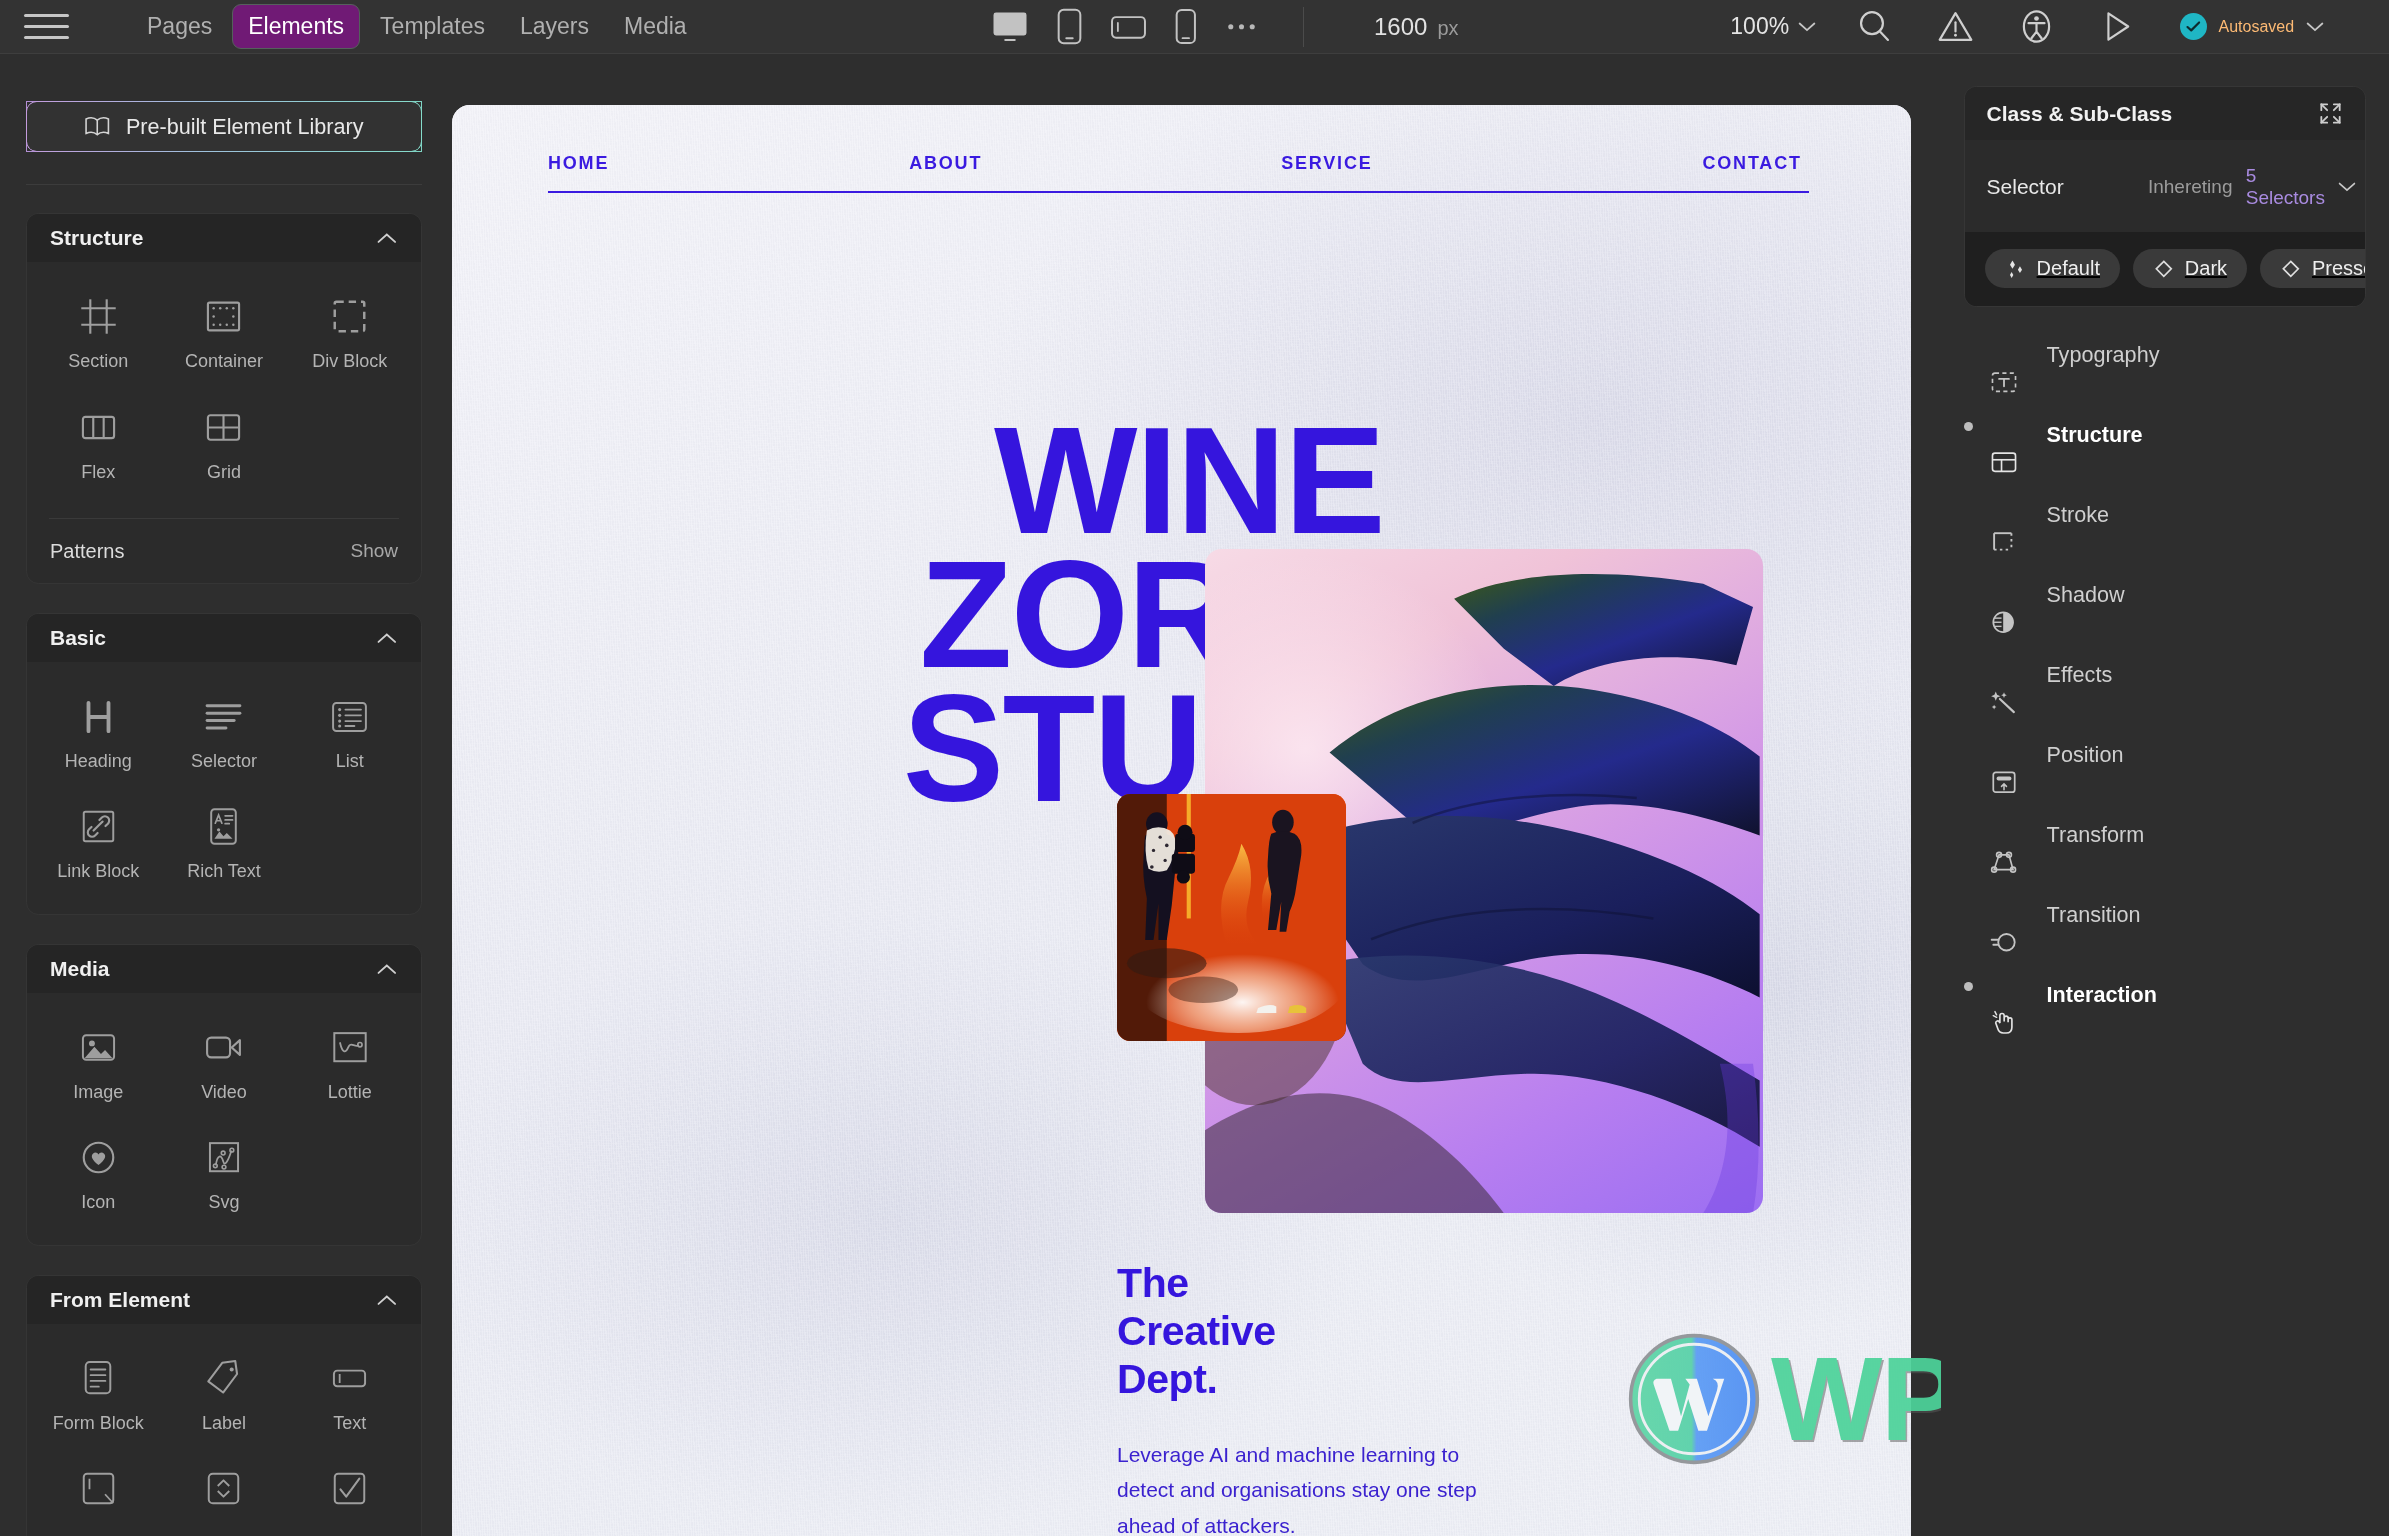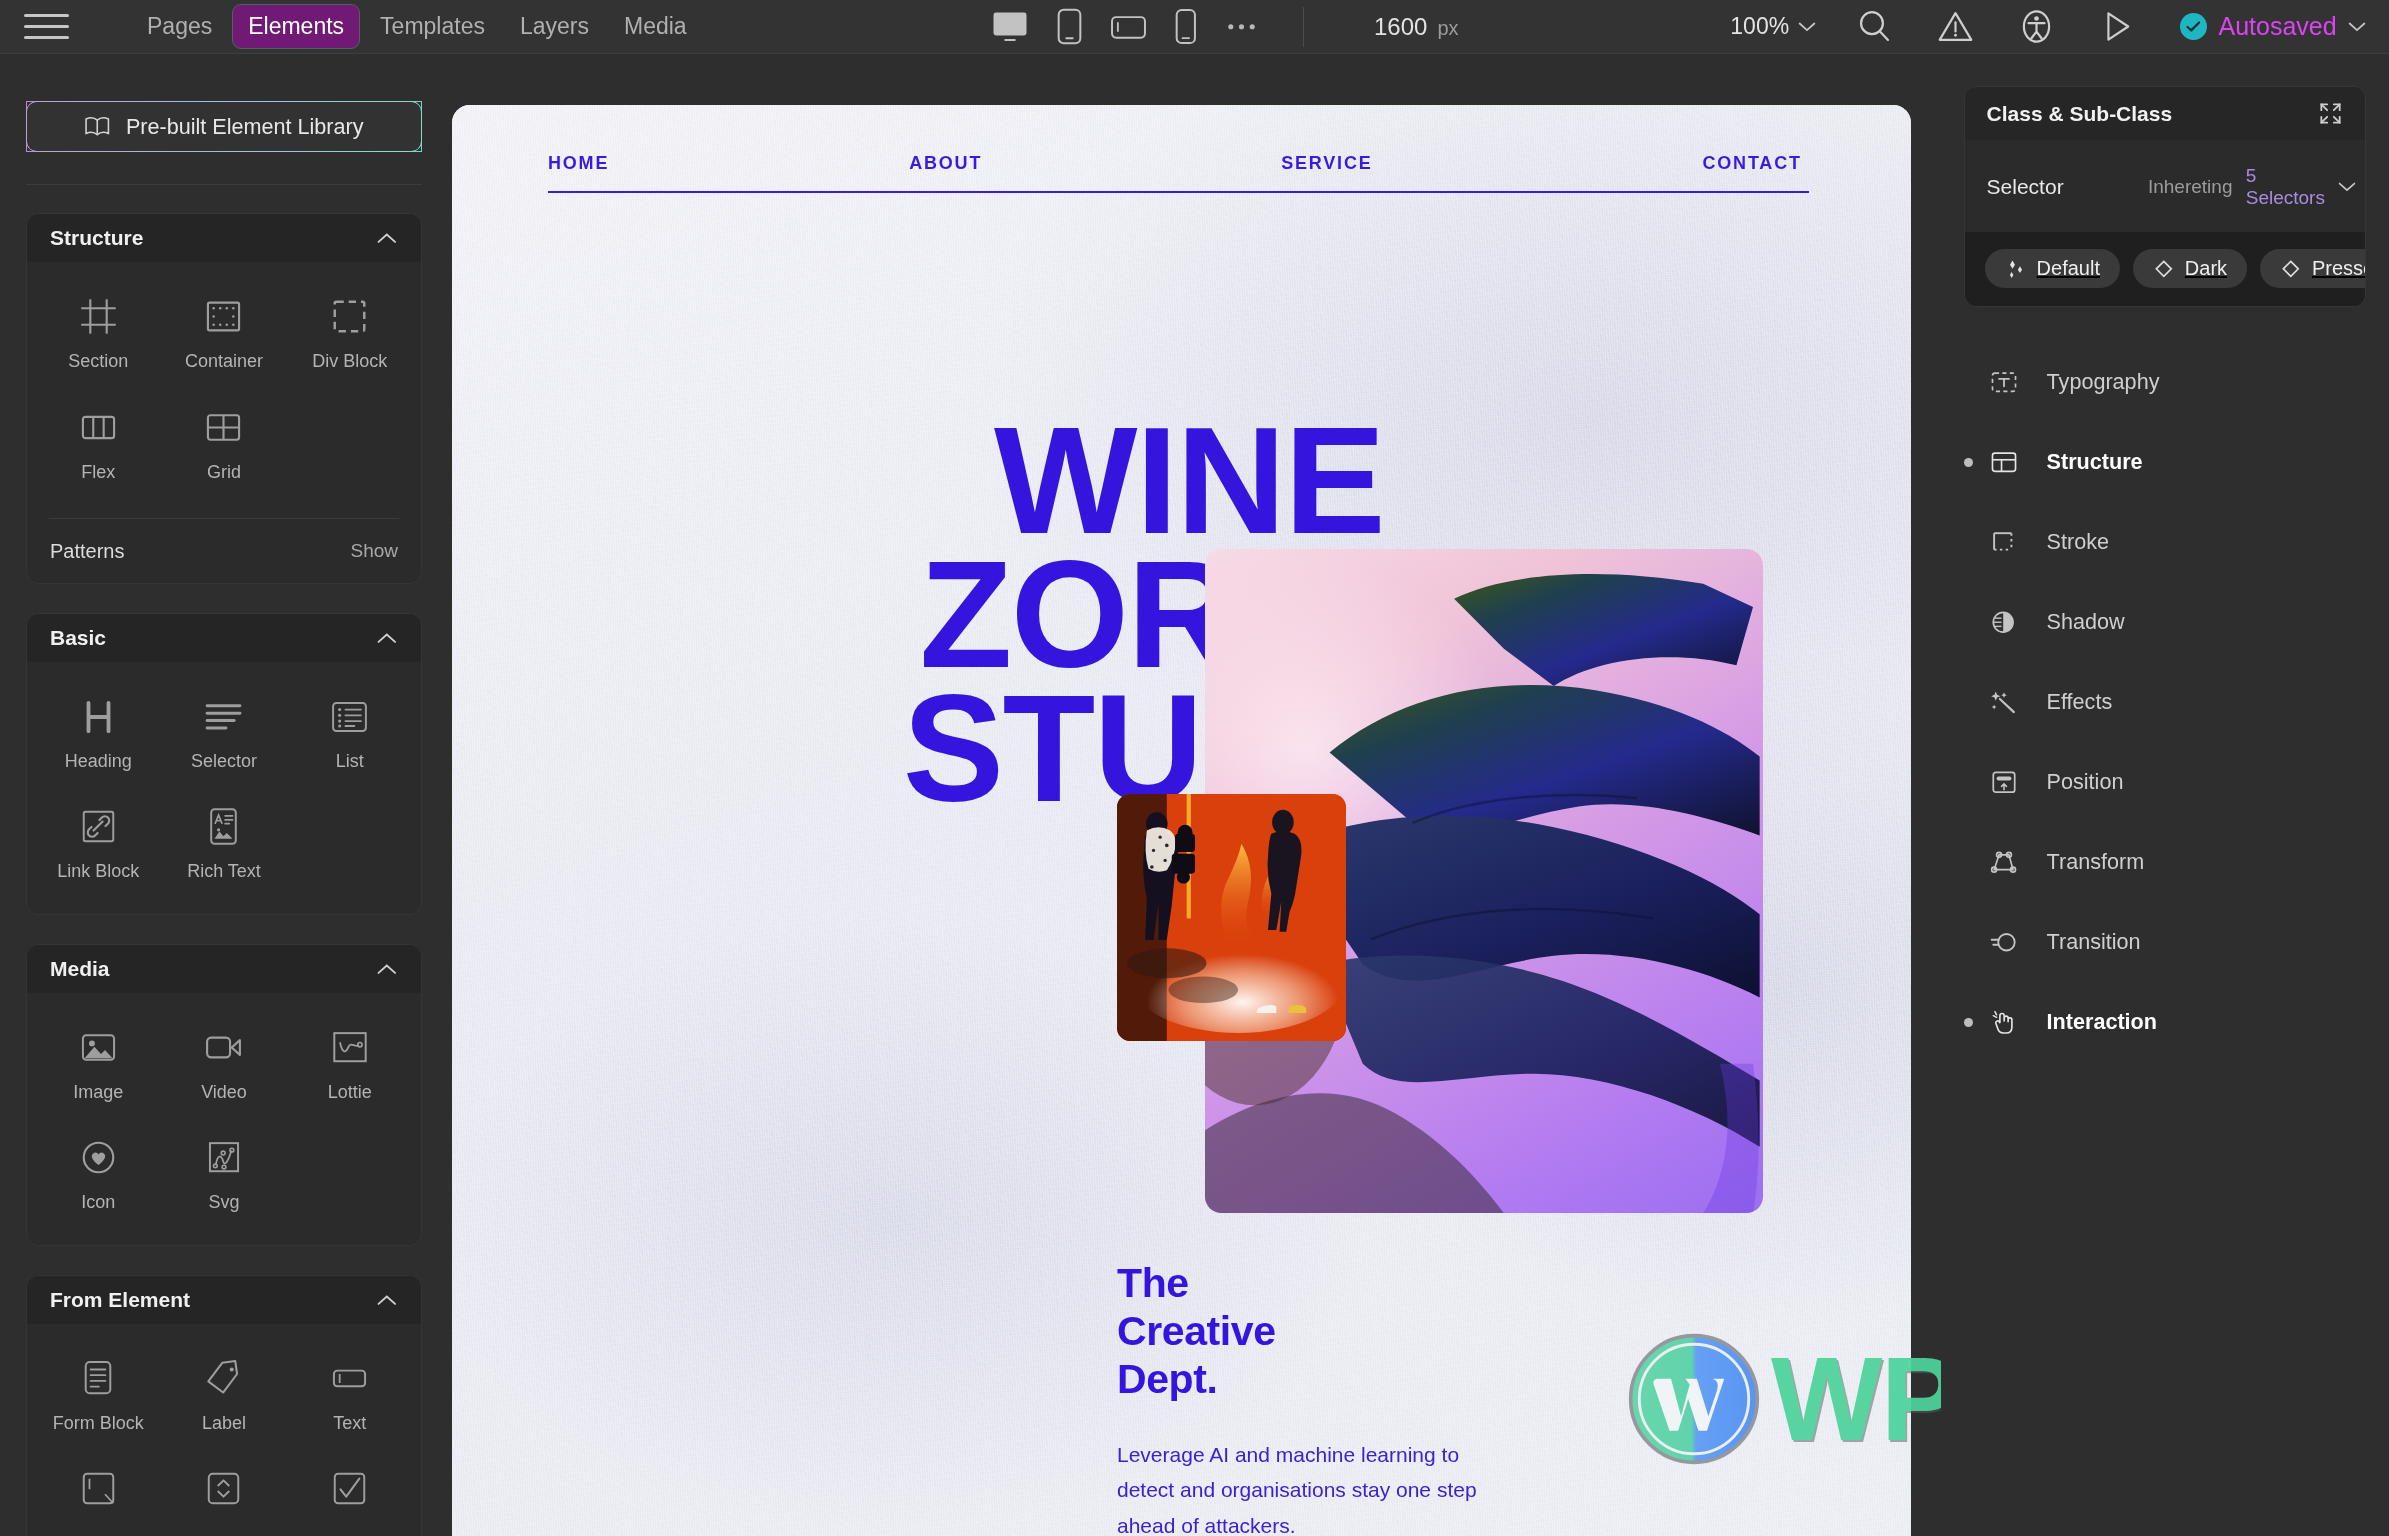--- a/index.html
+++ b/index.html
@@ -113,21 +113,21 @@
   }
   .autosave {
     display: flex; align-items: center; gap: 11.6px;
     margin-left: 31.5px; cursor: pointer;
   }
   .autosave-dot {
     width: 27px; height: 27px; border-radius: 50%;
     background: #1fb6c4;
     display: flex; align-items: center; justify-content: center;
   }
-  .autosave-txt { font-size: 25px; color: #d946ef; }
+  .autosave-txt { font-size: 16px; color: #fdba74; }
 
   
   .left-panel {
     position: absolute;
     top: 68px; left: 0;
     width: 448px; height: 1468px;
     background: #2e2e2e;
     padding: 0 26px;
     overflow: hidden;
   }
@@ -387,21 +387,21 @@
     background: #3a3a3a;
     border-radius: 25px;
     padding: 8.3px 20px;
     cursor: pointer;
     text-decoration: underline;
   }
   .chip-lbl { font-size: 20px; color: #efefef; }
 
   .prop-list { margin-top: 35px; }
   .prop-row {
-    display: flex; align-items: center;
+    display: flex; 
     height: 80px;
     padding-left: 8.3px;
     cursor: pointer;
     position: relative;
   }
   .prop-dot {
     width: 9px; height: 9px; border-radius: 50%;
     background: #bdbdbd;
     position: absolute; left: 0;
     opacity: 0;

